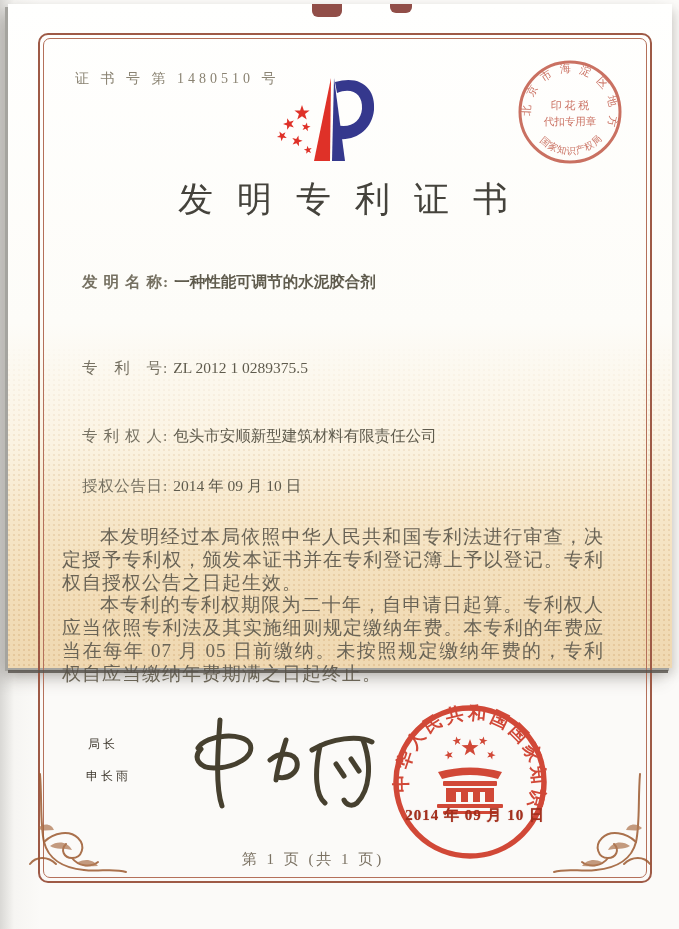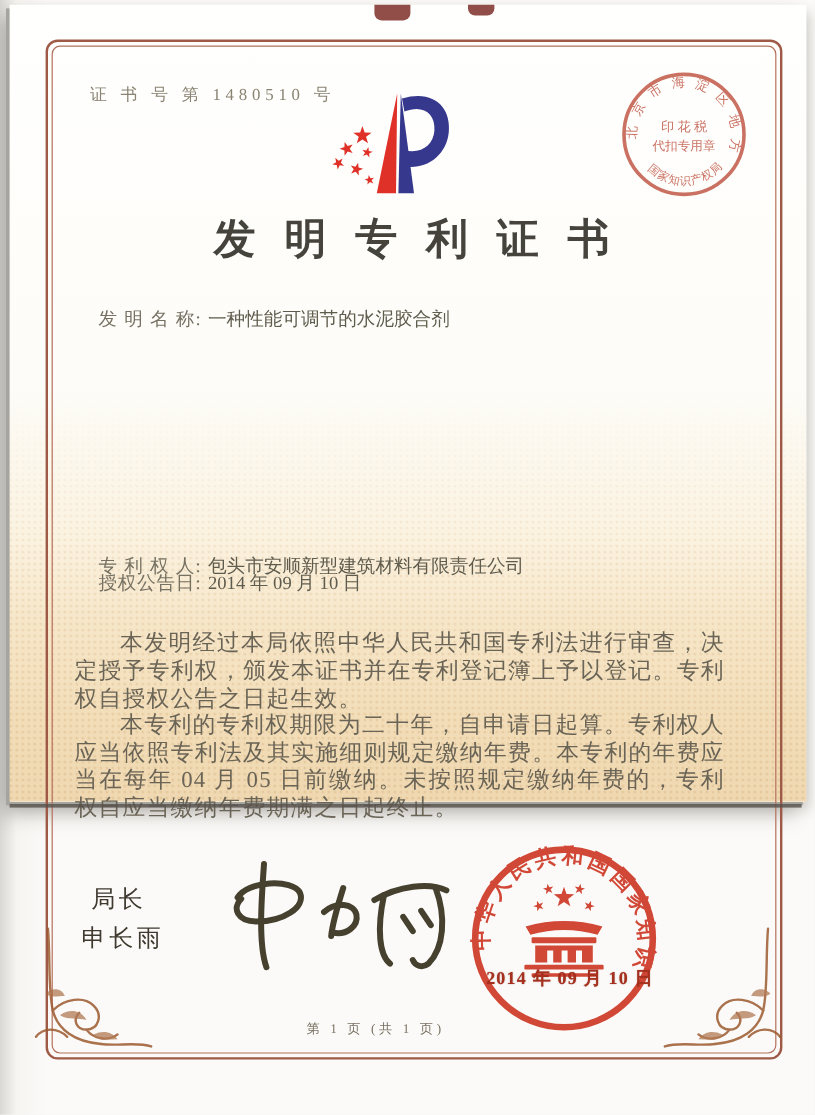--- a/index.html
+++ b/index.html
@@ -28,32 +28,32 @@
   .frame{position:absolute;left:30px;top:29px;width:610px;height:846px;border:2px solid #9e5a46;border-radius:10px;}
   .frame::after{content:"";position:absolute;inset:3px;border:1px solid #b4705a;border-radius:7px;}
   
   .tab{position:absolute;top:0;background:#7e2f28;opacity:.85;border-radius:0 0 6px 6px;}
   .tab.t1{left:304px;width:30px;height:13px;}
   .tab.t2{left:382px;width:22px;height:9px;}
   
   .cert-no{position:absolute;left:67px;top:66px;font-size:14px;letter-spacing:4px;color:#8a8372;}
   .title{
     position:absolute;left:30px;top:172px;width:610px;text-align:center;
-    font-size:35px;font-weight:700;color:#45433c;letter-spacing:24px;padding-left:24px;box-sizing:border-box;
+    font-size:35px;font-weight:400;color:#45433c;letter-spacing:24px;padding-left:24px;box-sizing:border-box;
   }
   .field{position:absolute;left:74px;font-size:15.5px;color:#5f5b4d;white-space:nowrap;}
   .field .lbl{display:inline-block;width:80px;text-align:justify;text-align-last:justify;color:#767162;}
   .field .colon{color:#767162;margin:0 6px 0 1px;}
-  .field.f0{top:252px;} .field.f1{top:306px;} .field.f2{top:354px;}
-  .field.f3{top:396px;} .field.f4{top:458px;} .field.f5{top:472px;}
+  .field.f0{top:268px;font-weight:bold;} .field.f1{top:306px;} .field.f2{top:354px;}
+  .field.f3{top:396px;} .field.f4{top:422px;} .field.f5{top:472px;}
   .paras{position:absolute;left:54px;top:522px;width:542px;color:#6a6456;font-size:19px;line-height:22.8px;text-align:justify;letter-spacing:1px;}
   .paras p{margin:0;text-indent:2em;}
-  .role{position:absolute;left:68px;top:732px;font-size:20px;letter-spacing:3px;color:#3f392f;text-align:right;}
-  .dname{position:absolute;left:60px;top:764px;font-size:20px;letter-spacing:3px;color:#3f392f;}
-  .footer{position:absolute;left:0;top:846px;width:610px;text-align:center;font-size:11px;letter-spacing:3px;color:#7b7263;}
+  .role{position:absolute;left:80px;top:732px;font-size:12px;letter-spacing:3px;color:#3f392f;text-align:right;}
+  .dname{position:absolute;left:78px;top:764px;font-size:12px;letter-spacing:3px;color:#3f392f;}
+  .footer{position:absolute;left:0;top:846px;width:610px;text-align:center;font-size:15px;letter-spacing:3px;color:#7b7263;}
   
   .logo-svg{position:absolute;left:260px;top:64px;}
   .tax-svg{position:absolute;left:500px;top:46px;filter:blur(.5px);opacity:.82;mix-blend-mode:multiply;}
   .seal-svg{position:absolute;left:372px;top:688px;filter:blur(.35px);opacity:.93;mix-blend-mode:multiply;}
   .seal-date{
     position:absolute;left:378px;top:802px;width:178px;text-align:center;
     font-size:15px;font-weight:bold;color:#a5301d;letter-spacing:1px;z-index:3;
     text-shadow:0 0 1px rgba(120,20,10,.55);
   }
   .sig-svg{position:absolute;left:152px;top:700px;}
@@ -138,30 +138,33 @@
     <text font-size="9.5" fill="#bf5240">
       <textPath href="#taxBottom" xlink:href="#taxBottom" startOffset="4" textLength="70" lengthAdjust="spacing">国家知识产权局</textPath>
     </text>
   </svg>
 
   <div class="title">发明专利证书</div>
 
   <div class="field f0">
     <span class="lbl">发明名称</span><span class="colon">:</span><span class="val">一种性能可调节的水泥胶合剂</span>
   </div>
+  <div class="field f2">
+    <span class="lbl">专利号</span><span class="colon">:</span><span class="val">ZL 2012 1 0289375.5</span>
+  </div>
   <div class="field f4">
     <span class="lbl">专利权人</span><span class="colon">:</span><span class="val">包头市安顺新型建筑材料有限责任公司</span>
   </div>
   <div class="field f5">
     <span class="lbl">授权公告日</span><span class="colon">:</span><span class="val">2014 年 09 月 10 日</span>
   </div>
 
   <div class="paras">
     <p>本发明经过本局依照中华人民共和国专利法进行审查，决定授予专利权，颁发本证书并在专利登记簿上予以登记。专利权自授权公告之日起生效。</p>
-    <p>本专利的专利权期限为二十年，自申请日起算。专利权人应当依照专利法及其实施细则规定缴纳年费。本专利的年费应当在每年 04 月 05 日前缴纳。未按照规定缴纳年费的，专利权自应当缴纳年费期满之日起终止。</p>
+    <p>本专利的专利权期限为二十年，自申请日起算。专利权人应当依照专利法及其实施细则规定缴纳年费。本专利的年费应当在每年 07 月 05 日前缴纳。未按照规定缴纳年费的，专利权自应当缴纳年费期满之日起终止。</p>
   </div>
 
   <div class="role">局长</div>
   <div class="dname">申长雨</div>
 
   <svg class="sig-svg" width="220" height="118" viewBox="0 0 220 118">
     <g fill="none" stroke="#46402f" stroke-width="5" stroke-linecap="round" stroke-linejoin="round">
       <path d="M60 16 C 58 44 55 82 62 102"></path>
       <path d="M38 44 C 46 30 84 28 90 40 C 95 52 76 64 54 64 C 38 64 33 53 41 45"></path>
       <path d="M126 36 C 121 52 117 66 116 76"></path>

